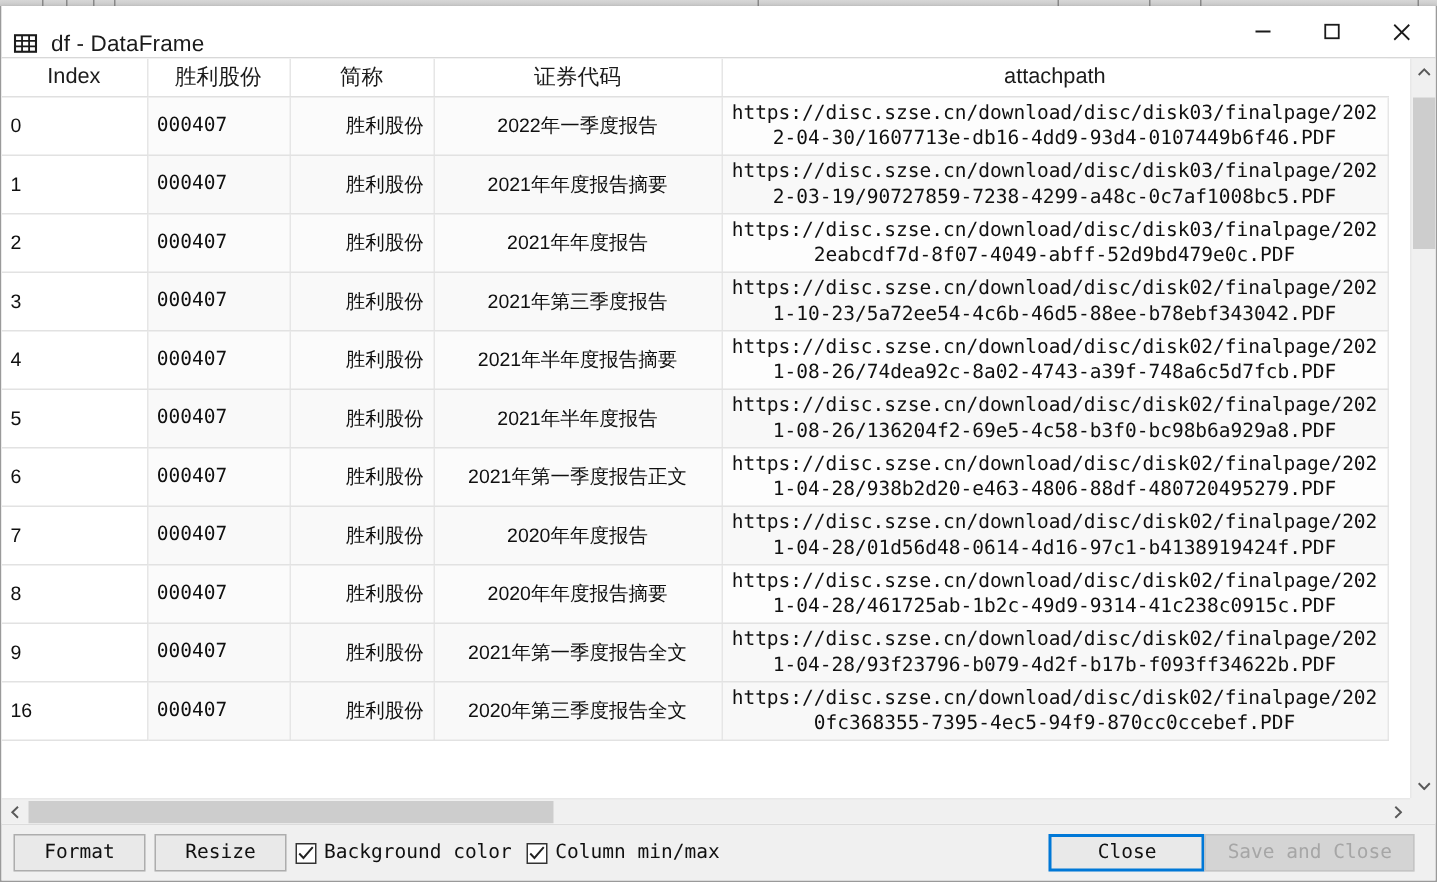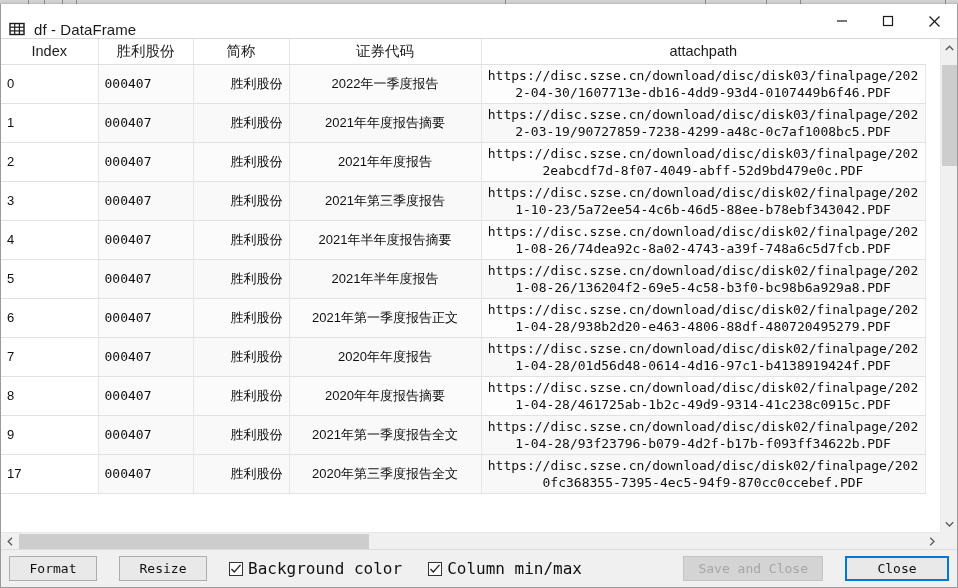--- a/index.html
+++ b/index.html
@@ -188,40 +188,40 @@
     background: #f0f0f0;
   }
 
   
   #toolbar {
     height: 38px; min-height: 38px;
     background: #f0f0f0;
     border-top: 1px solid #dcdcdc;
     display: flex; align-items: center;
     padding: 0 8px;
-    gap: 16px;
+    gap: 0;
   }
   .btn {
     font-family: "DejaVu Sans Mono", "Liberation Mono", monospace;
     font-size: 13px;
     color: #101010;
     background: #e9e9e9;
     border: 1px solid #adadad;
     height: 25px;
     padding: 0 14px;
     min-width: 88px;
     text-align: center;
     line-height: 23px;
     cursor: default;
     margin-right: 6px;
   }
   .chk {
     display: flex; align-items: center;
     font-family: "DejaVu Sans Mono", "Liberation Mono", monospace;
-    font-size: 16px;
+    font-size: 13px;
     color: #101010;
     margin-right: 10px;
     cursor: default;
     white-space: nowrap;
   }
   .chk .box {
     width: 14px; height: 14px;
     border: 1px solid #333;
     background: #fff;
     margin-right: 5px;
@@ -380,21 +380,21 @@
               <td class="c-path">https://disc.szse.cn/download/disc/disk02/finalpage/2021-04-28/461725ab-1b2c-49d9-9314-41c238c0915c.PDF</td>
             </tr>
             <tr class="alt">
               <td class="c-index">9</td>
               <td class="c-code">000407</td>
               <td class="c-name">胜利股份</td>
               <td class="c-title">2021年第一季度报告全文</td>
               <td class="c-path">https://disc.szse.cn/download/disc/disk02/finalpage/2021-04-28/93f23796-b079-4d2f-b17b-f093ff34622b.PDF</td>
             </tr>
             <tr class="alt">
-              <td class="c-index">17</td>
+              <td class="c-index">16</td>
               <td class="c-code">000407</td>
               <td class="c-name">胜利股份</td>
               <td class="c-title">2020年第三季度报告全文</td>
               <td class="c-path">https://disc.szse.cn/download/disc/disk02/finalpage/2020fc368355-7395-4ec5-94f9-870cc0ccebef.PDF</td>
             </tr>
           </tbody>
       </table>
     </div>
 
     <div class="vsb">
@@ -444,16 +444,16 @@
       <span class="box">
         <svg width="12" height="12" viewBox="0 0 12 12">
             <polyline points="1.5,6 4.3,9 10.5,1.8" fill="none" stroke="#222" stroke-width="1.3"></polyline>
           </svg>
       </span>
       <span>Column min/max</span>
     </label>
 
     <div class="spacer"></div>
 
+    <div class="btn focus">Close</div>
     <div class="btn disabled">Save and Close</div>
-    <div class="btn focus">Close</div>
   </div>
 </div>
 
 </body></html>

